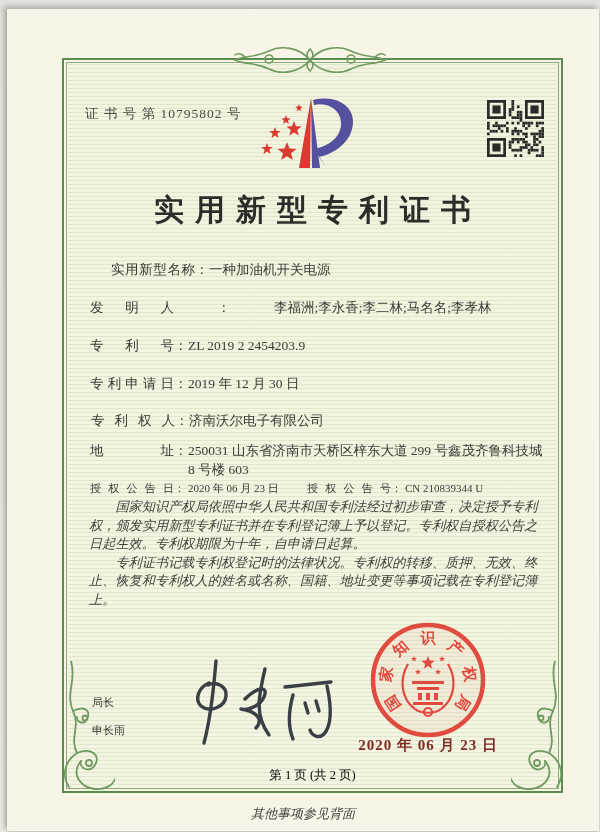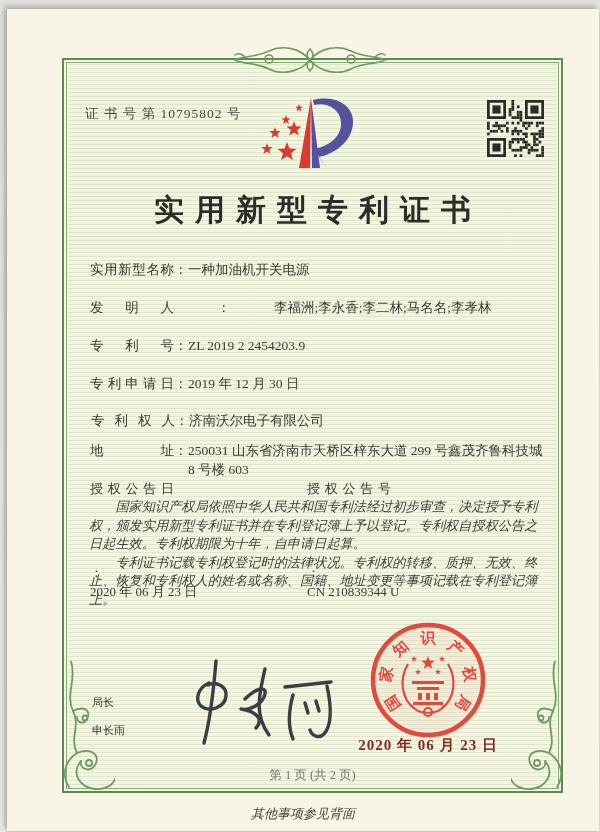--- a/index.html
+++ b/index.html
@@ -36,33 +36,33 @@
     font-family:"Liberation Serif","DejaVu Serif",serif;
   }
   .title{
     left:55px;top:181px;width:501px;text-align:center;
     font-size:30px;font-weight:700;color:#2e2c28;letter-spacing:11px;text-indent:11px;
   }
   .frow{position:absolute;left:83px;width:460px;font-size:13.5px;color:#3b3a35;line-height:19px;display:flex;}
   .flabel{display:inline-block;width:84px;text-align:justify;text-align-last:justify;flex:0 0 84px;color:#3b3a35;}
   .fcolon{flex:0 0 14px;}
   .fvalue{flex:1 1 auto;max-width:360px;}
-  .grant-pair{position:absolute;font-size:13px;color:#3b3a35;display:flex;line-height:19px;flex-direction:column;}
+  .grant-pair{position:absolute;font-size:11px;color:#3b3a35;display:flex;line-height:19px;}
   .paras{
     left:82px;top:489px;width:460px;
     font-size:13.2px;line-height:18.6px;color:#40403a;
     font-style:italic;
   }
   .paras p{margin:0;text-indent:2em;}
   .signer{left:85px;top:679px;font-size:11px;color:#33322e;font-family:"Liberation Sans","DejaVu Sans",sans-serif;line-height:28px;}
   .seal-date{
     left:346px;top:727px;width:150px;text-align:center;
     font-size:15px;color:#7d2b24;letter-spacing:1px;font-weight:600;
   }
-  .page-footer{left:55px;top:758px;width:501px;text-align:center;font-size:12.5px;color:#737373;}
+  .page-footer{left:55px;top:758px;width:501px;text-align:center;font-size:12.5px;color:#000000;}
   .back-note{left:0;top:796px;width:592px;text-align:center;font-size:13px;font-style:italic;color:#45443e;}
   svg{display:block;}
 </style>
 </head>
 <body>
 
 <div class="photo">
   <div class="paper">
 
     <div class="frame">
@@ -236,21 +236,21 @@
         <path d="M0,0h7v7h-7z M1,1v5h5v-5z" fill="#2a2a28" fill-rule="evenodd"></path>
         <rect x="2" y="2" width="3" height="3" fill="#2a2a28"></rect>
         <path d="M14,0h7v7h-7z M15,1v5h5v-5z" fill="#2a2a28" fill-rule="evenodd"></path>
         <rect x="16" y="2" width="3" height="3" fill="#2a2a28"></rect>
         <path d="M0,14h7v7h-7z M1,15v5h5v-5z" fill="#2a2a28" fill-rule="evenodd"></path>
         <rect x="2" y="16" width="3" height="3" fill="#2a2a28"></rect>
       </svg>
 
     <div class="abs title">实用新型专利证书</div>
 
-    <div class="frow" style="top:251px;">
+    <div class="frow" style="top:251px;margin-left:21px;">
       <span class="flabel">实用新型名称</span>
         <span class="fcolon">：</span>
         <span class="fvalue">一种加油机开关电源</span>
     </div>
     <div class="frow" style="top:289px;gap:43px;">
       <span class="flabel">发明人</span>
         <span class="fcolon">：</span>
         <span class="fvalue">李福洲;李永香;李二林;马名名;李孝林</span>
     </div>
     <div class="frow" style="top:327px;">

